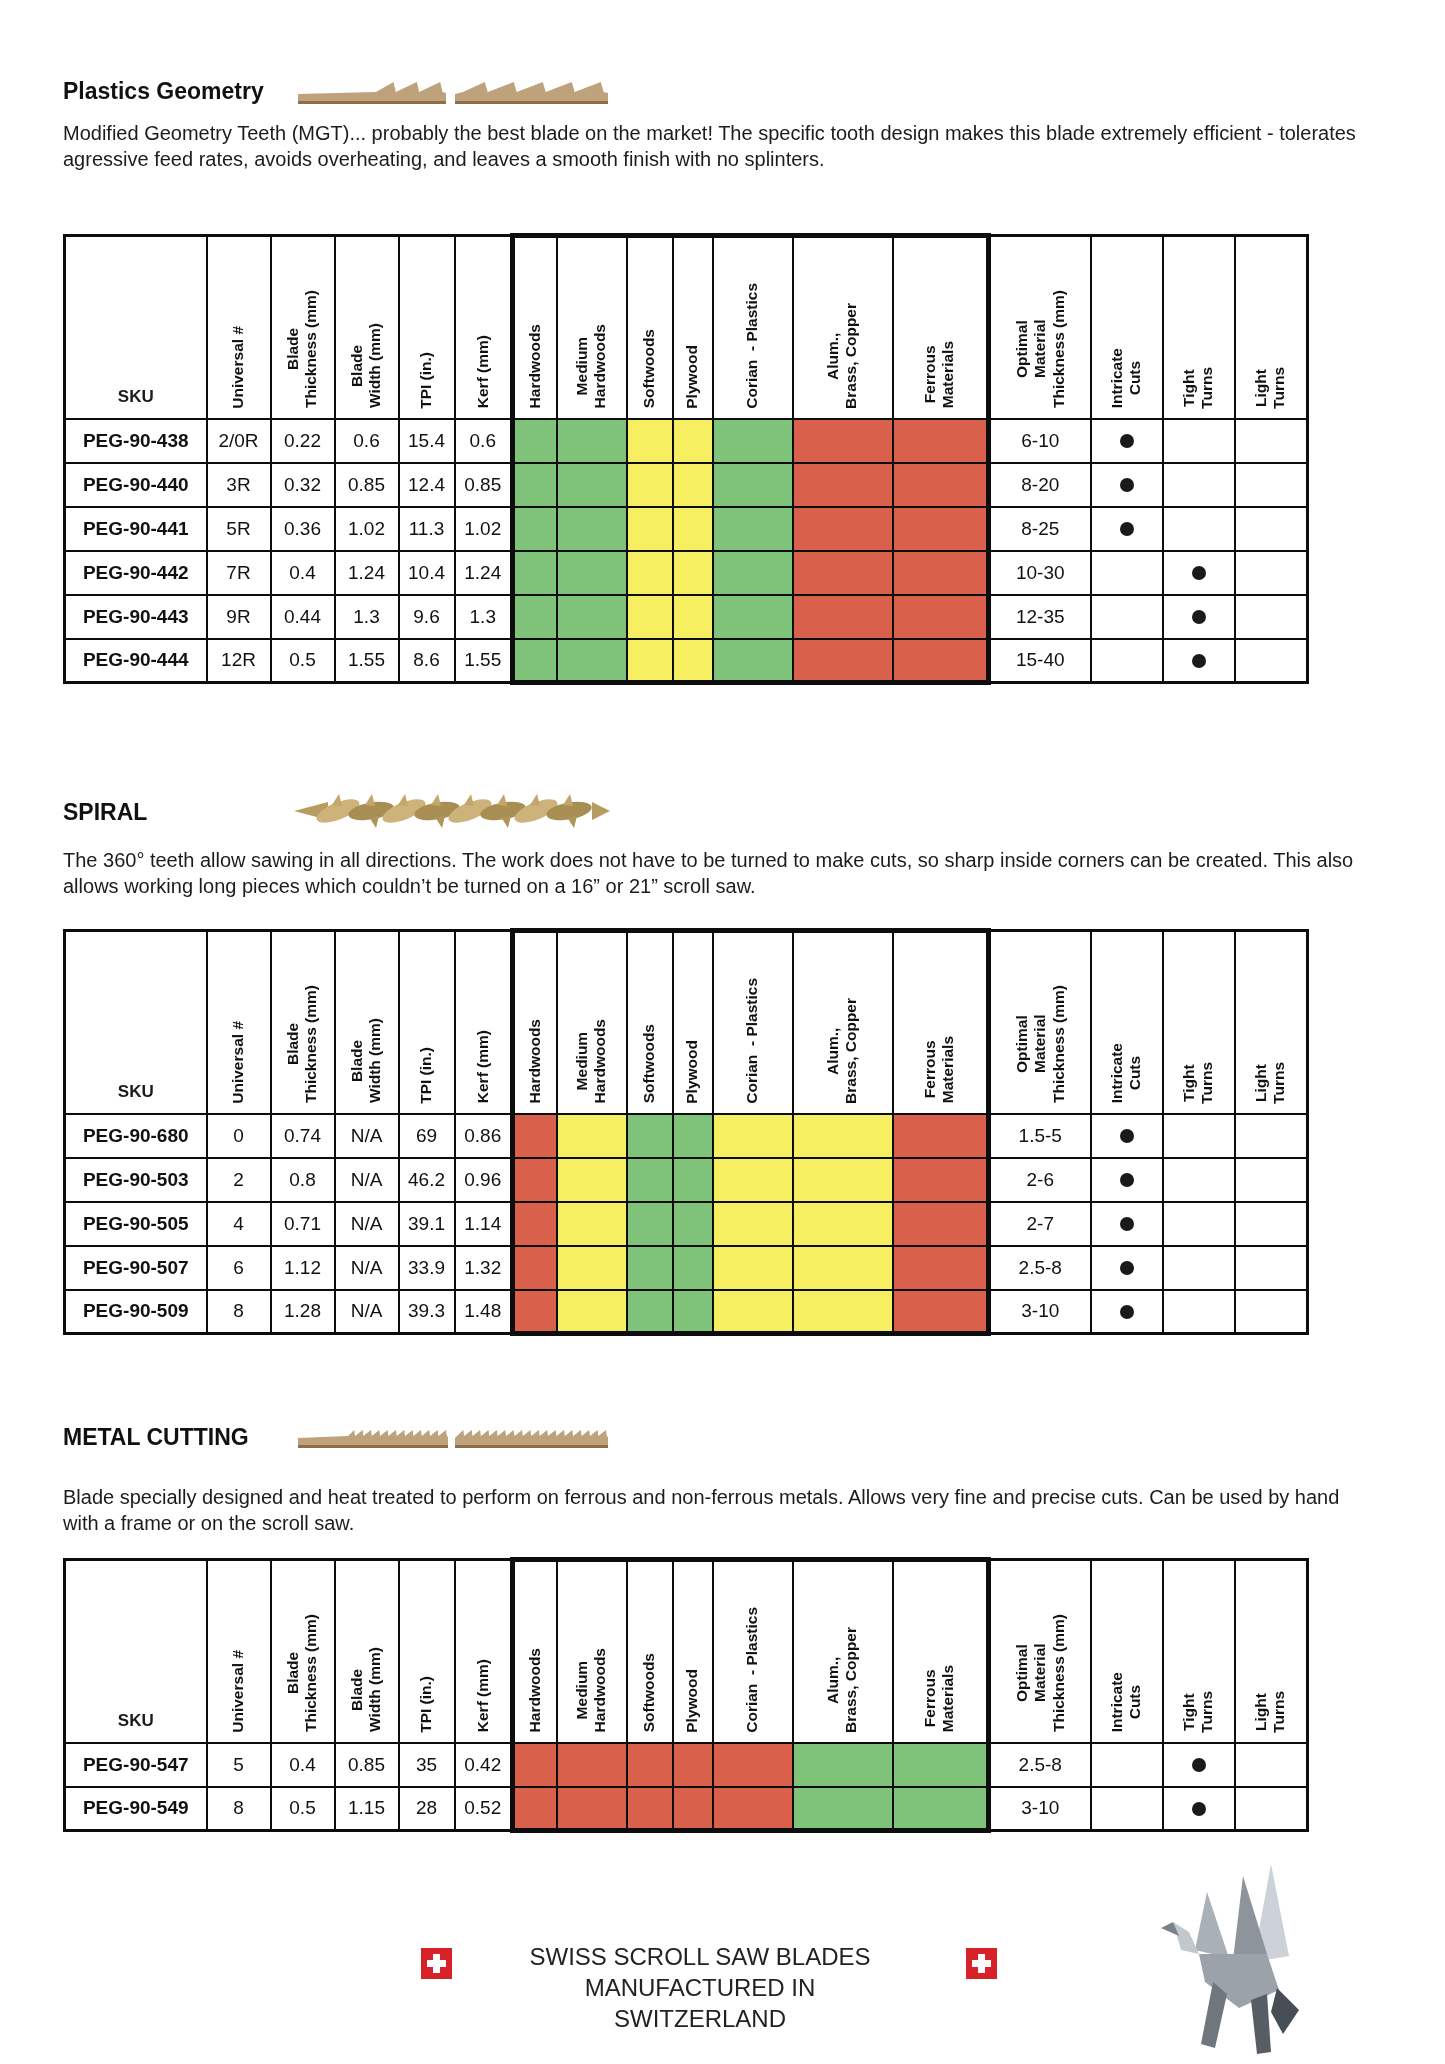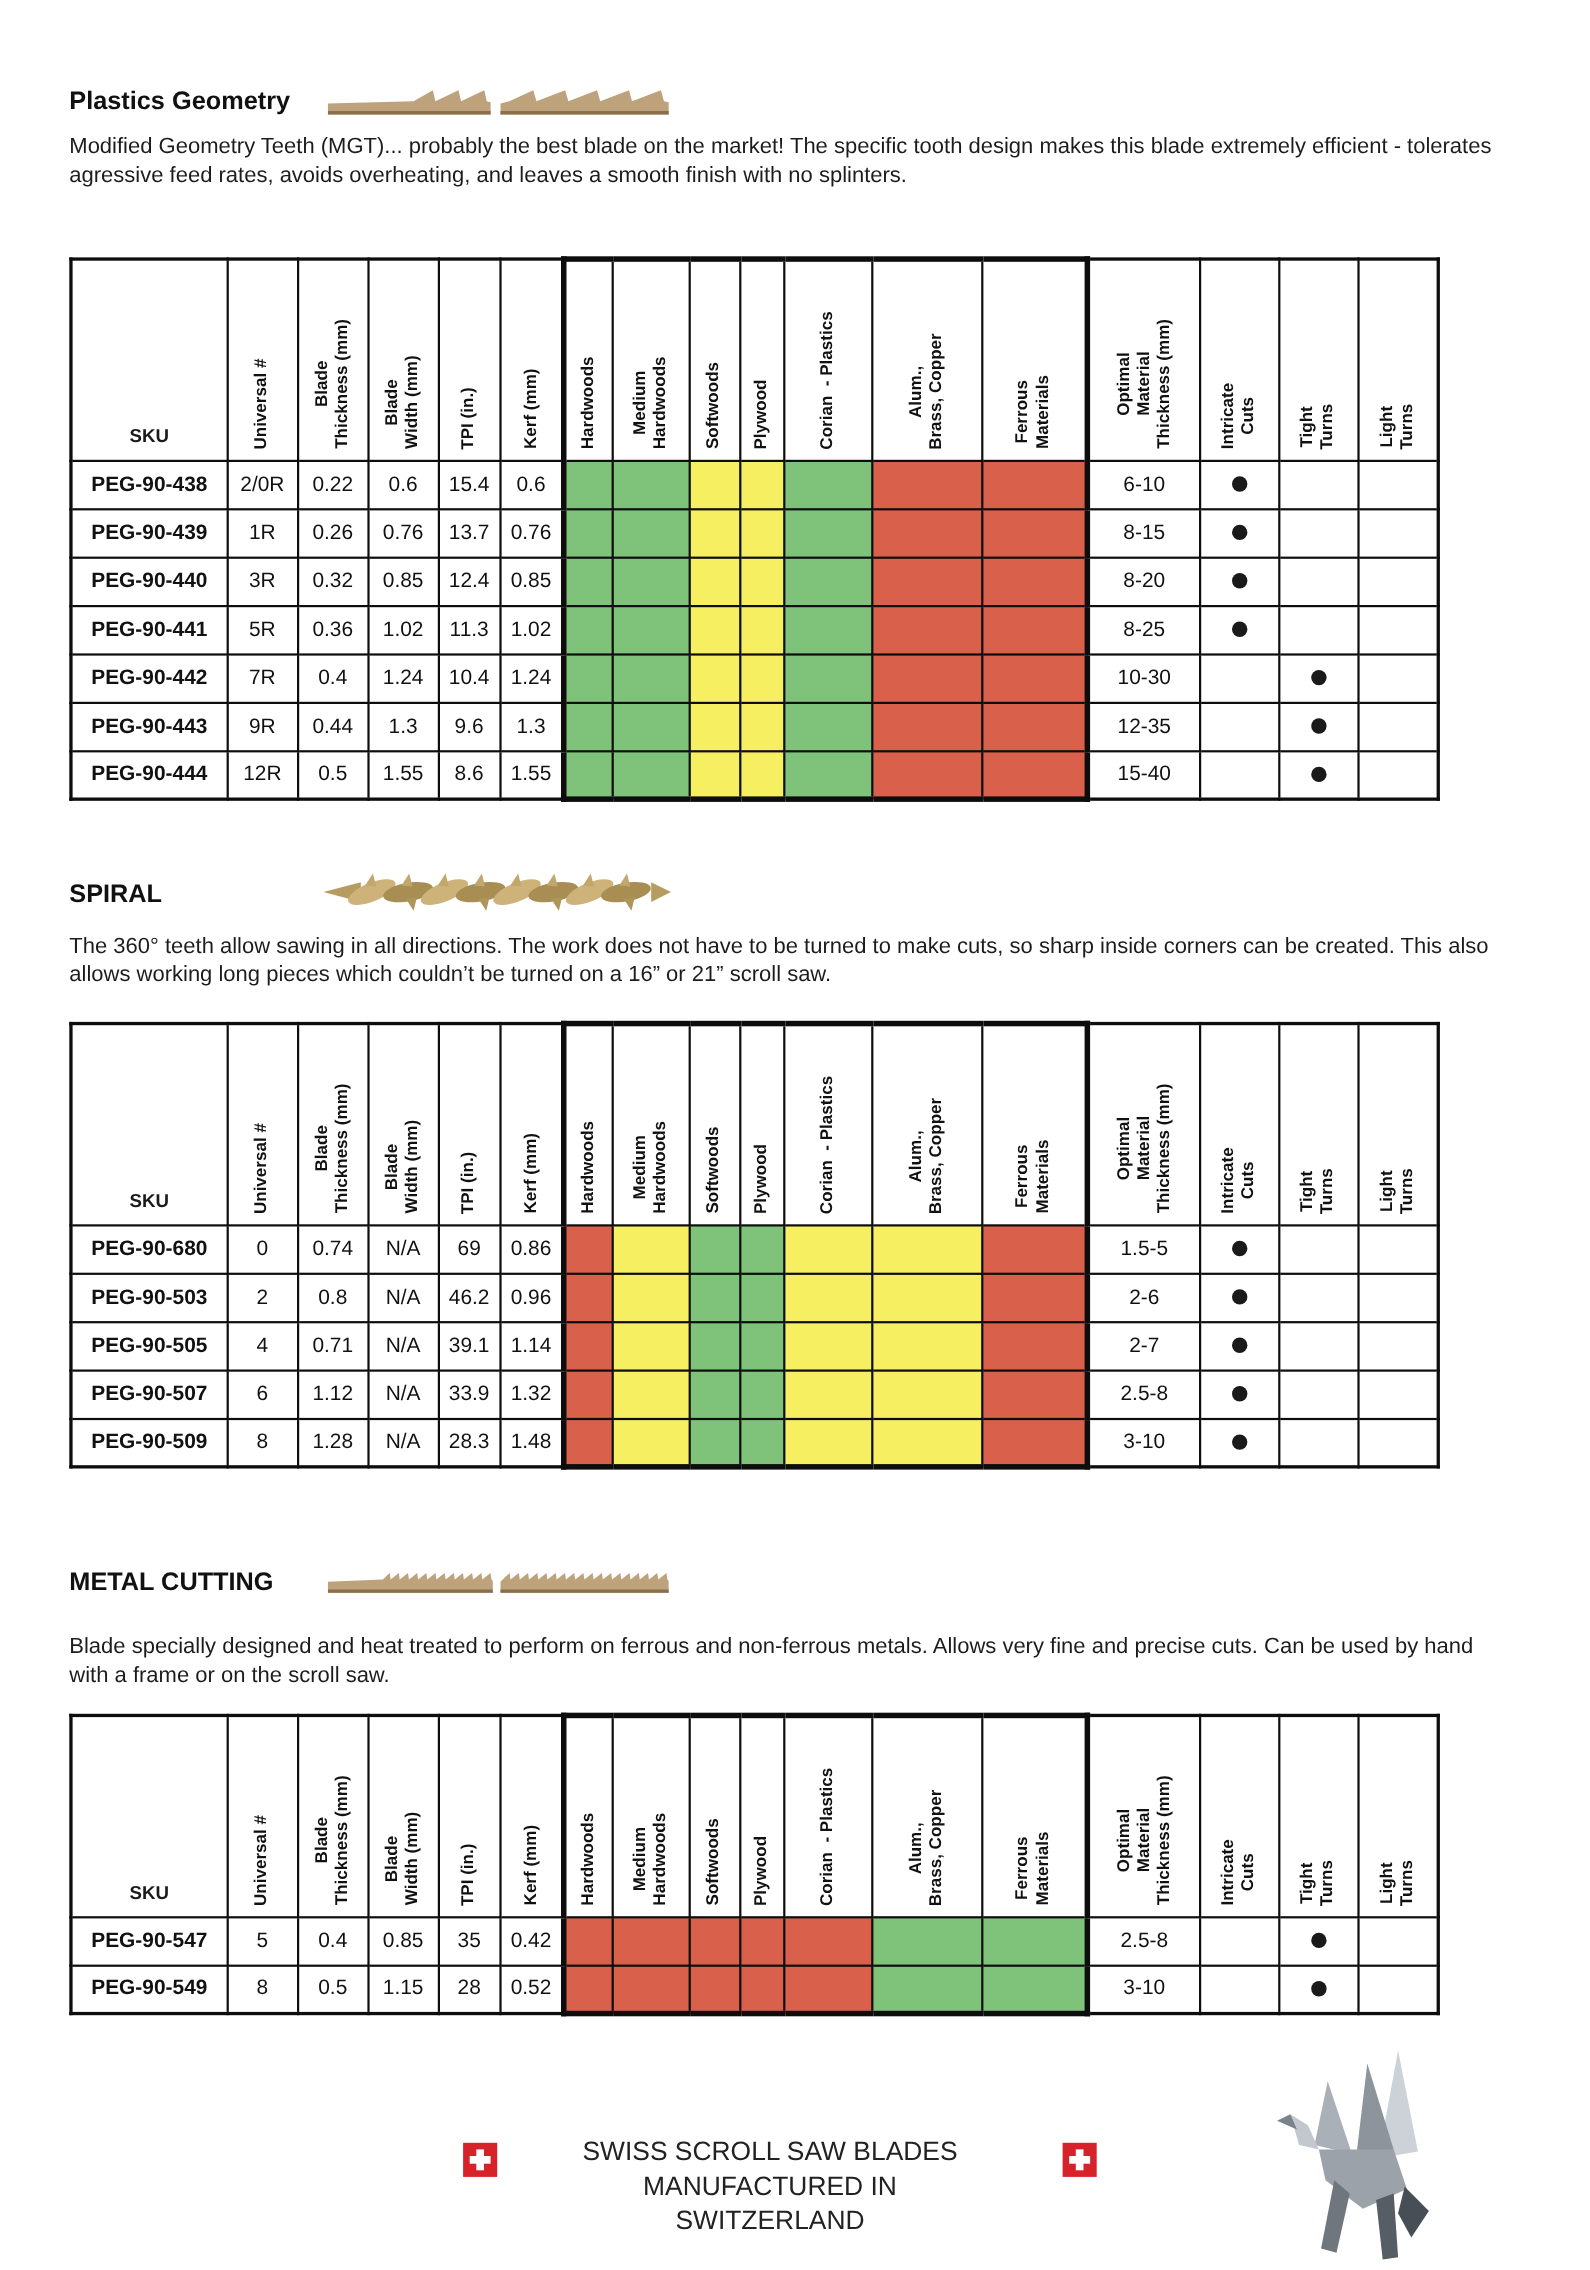--- a/index.html
+++ b/index.html
@@ -173,39 +173,20 @@
             <td>15.4</td>
             <td>0.6</td>
             <td class="mat mat-first" style="background: rgb(126, 195, 121);"></td>
             <td class="mat" style="background: rgb(126, 195, 121);"></td>
             <td class="mat" style="background: rgb(247, 239, 98);"></td>
             <td class="mat" style="background: rgb(247, 239, 98);"></td>
             <td class="mat" style="background: rgb(126, 195, 121);"></td>
             <td class="mat" style="background: rgb(217, 96, 74);"></td>
             <td class="mat mat-last" style="background: rgb(217, 96, 74);"></td>
             <td>6-10</td>
-            <td><span class="dot"></span></td>
-            <td></td>
-            <td></td>
-          </tr>
-          <tr>
-            <td class="sku-cell">PEG-90-439</td>
-            <td>1R</td>
-            <td>0.26</td>
-            <td>0.76</td>
-            <td>13.7</td>
-            <td>0.76</td>
-            <td class="mat mat-first" style="background: rgb(126, 195, 121);"></td>
-            <td class="mat" style="background: rgb(126, 195, 121);"></td>
-            <td class="mat" style="background: rgb(247, 239, 98);"></td>
-            <td class="mat" style="background: rgb(247, 239, 98);"></td>
-            <td class="mat" style="background: rgb(126, 195, 121);"></td>
-            <td class="mat" style="background: rgb(217, 96, 74);"></td>
-            <td class="mat mat-last" style="background: rgb(217, 96, 74);"></td>
-            <td>8-15</td>
             <td><span class="dot"></span></td>
             <td></td>
             <td></td>
           </tr>
           <tr>
             <td class="sku-cell">PEG-90-440</td>
             <td>3R</td>
             <td>0.32</td>
             <td>0.85</td>
             <td>12.4</td>
@@ -523,21 +504,21 @@
             <td>2.5-8</td>
             <td><span class="dot"></span></td>
             <td></td>
             <td></td>
           </tr>
           <tr class="last-row">
             <td class="sku-cell">PEG-90-509</td>
             <td>8</td>
             <td>1.28</td>
             <td>N/A</td>
-            <td>28.3</td>
+            <td>39.3</td>
             <td>1.48</td>
             <td class="mat mat-first" style="background: rgb(217, 96, 74);"></td>
             <td class="mat" style="background: rgb(247, 239, 98);"></td>
             <td class="mat" style="background: rgb(126, 195, 121);"></td>
             <td class="mat" style="background: rgb(126, 195, 121);"></td>
             <td class="mat" style="background: rgb(247, 239, 98);"></td>
             <td class="mat" style="background: rgb(247, 239, 98);"></td>
             <td class="mat mat-last" style="background: rgb(217, 96, 74);"></td>
             <td>3-10</td>
             <td><span class="dot"></span></td>

